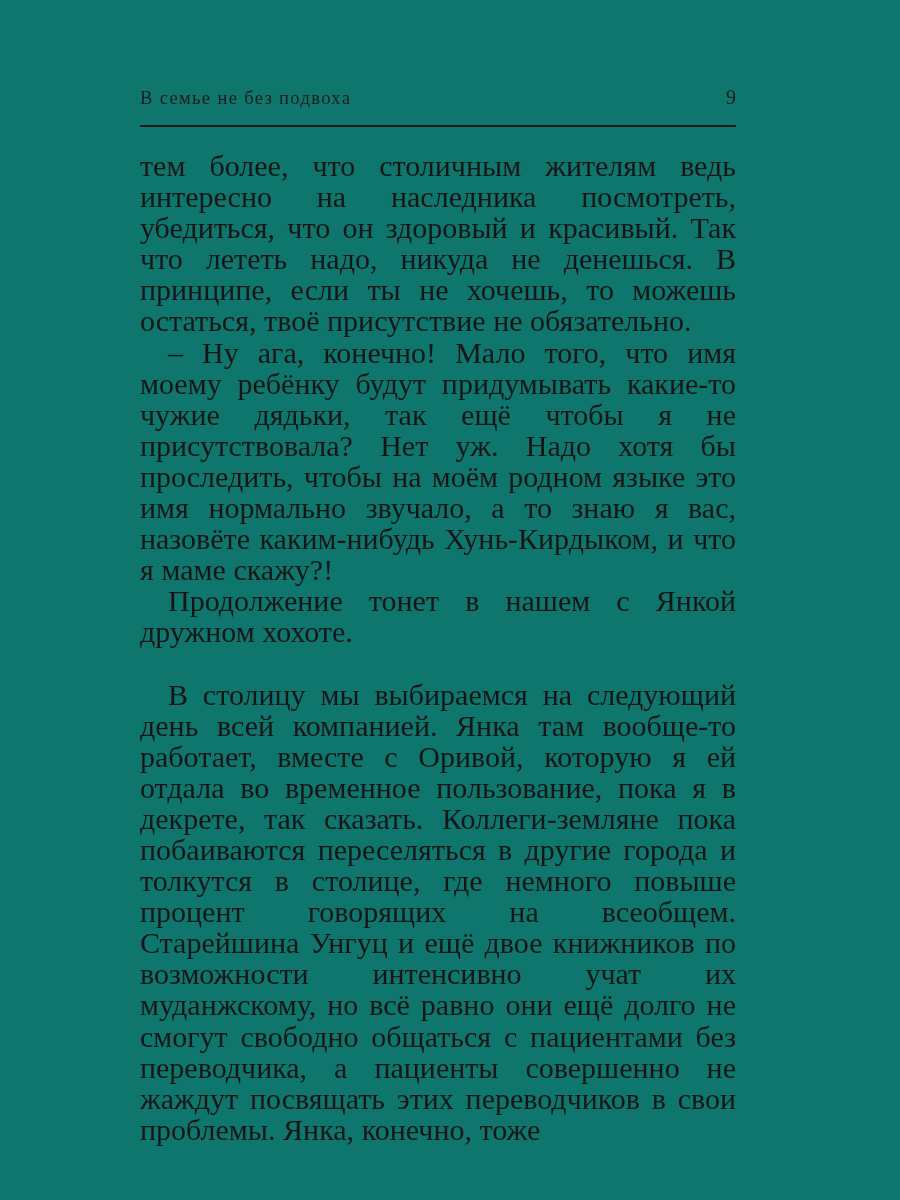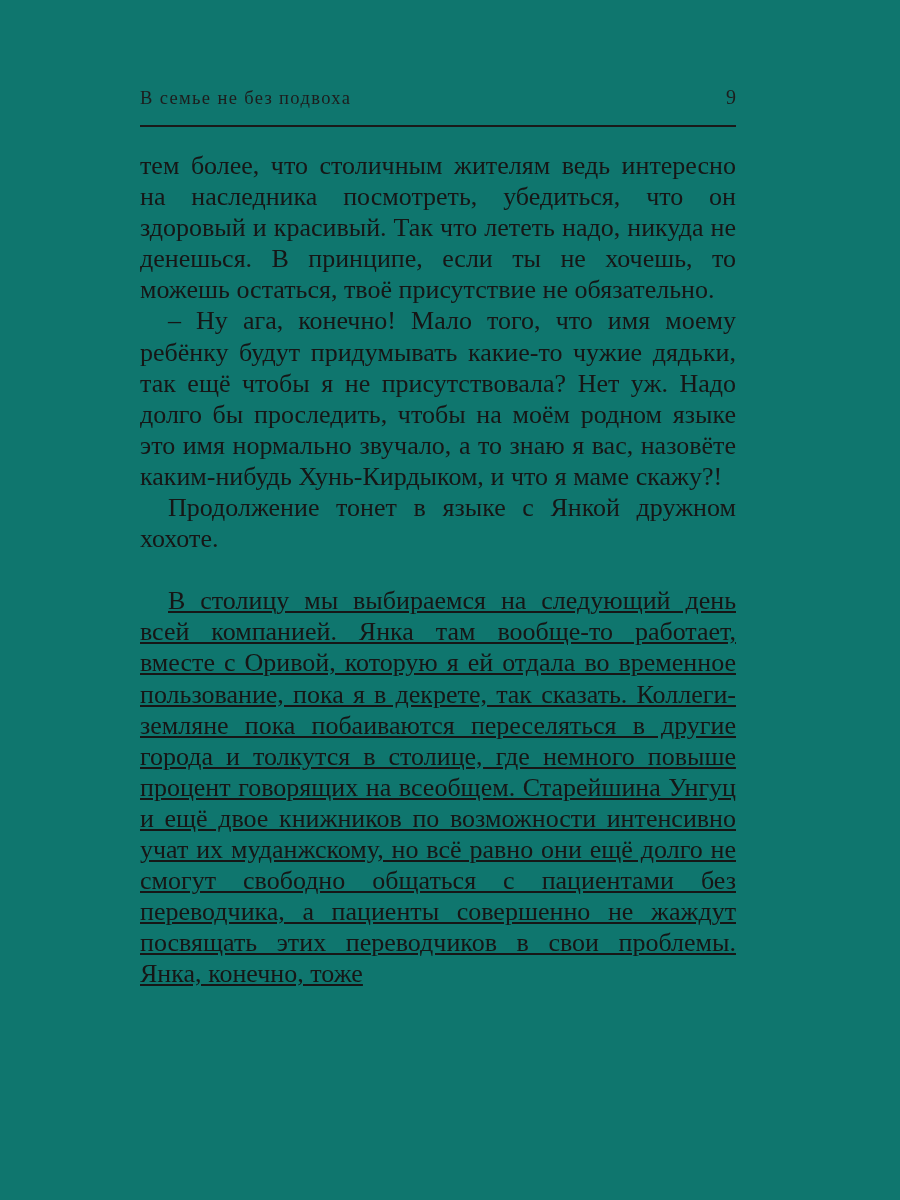--- a/index.html
+++ b/index.html
@@ -53,55 +53,54 @@
     width: 100%;
     height: 2px;
     background: #1a1a1a;
   }
 
   
   .body-text {
     margin-top: 23px;
   }
   .para {
-    font-size: 26px;
+    font-size: 30px;
     line-height: 31.1px;
     text-align: justify;
     text-justify: inter-word;
     margin: 0;
     color: #161616;
     hyphens: manual;
     word-spacing: 0.1px;
   }
   .para.indent {
     text-indent: 28px;
   }
   .para.no-indent {
     text-indent: 0;
   }
   
   .para.section-gap {
     margin-top: 31px;
-    text-decoration: underline;
   }
 </style>
 </head>
 <body>
 
 <div class="page">
   <div class="content">
 
     <div class="running-head">
       <div class="running-head-title">В семье не без подвоха</div>
       <div class="running-head-folio">9</div>
     </div>
 
     <div class="head-rule"></div>
 
     <div class="body-text">
       <p class="para no-indent">тем более, что столичным жителям ведь интересно на наследника посмотреть, убедиться, что он здоровый и красивый. Так что лететь надо, никуда не денешься. В принципе, если ты не хочешь, то можешь остаться, твоё присутствие не обязательно.</p>
-      <p class="para indent">– Ну ага, конечно! Мало того, что имя моему ребёнку будут придумывать какие-то чужие дядьки, так ещё чтобы я не присутствовала? Нет уж. Надо долго бы проследить, чтобы на моём родном языке это имя нормально звучало, а то знаю я вас, назовёте каким-нибудь Хунь-Кирдыком, и что я маме скажу?!</p>
-      <p class="para indent">Продолжение тонет в языке с Янкой дружном хохоте.</p>
+      <p class="para indent">– Ну ага, конечно! Мало того, что имя моему ребёнку будут придумывать какие-то чужие дядьки, так ещё чтобы я не присутствовала? Нет уж. Надо хотя бы проследить, чтобы на моём родном языке это имя нормально звучало, а то знаю я вас, назовёте каким-нибудь Хунь-Кирдыком, и что я маме скажу?!</p>
+      <p class="para indent">Продолжение тонет в нашем с Янкой дружном хохоте.</p>
       <p class="para indent section-gap">В столицу мы выбираемся на следующий день всей компанией. Янка там вообще-то работает, вместе с Оривой, которую я ей отдала во временное пользование, пока я в декрете, так сказать. Коллеги-земляне пока побаиваются переселяться в другие города и толкутся в столице, где немного повыше процент говорящих на всеобщем. Старейшина Унгуц и ещё двое книжников по возможности интенсивно учат их муданжскому, но всё равно они ещё долго не смогут свободно общаться с пациентами без переводчика, а пациенты совершенно не жаждут посвящать этих переводчиков в свои проблемы. Янка, конечно, тоже</p>
     </div>
 
   </div>
 </div>
 
 </body></html>

